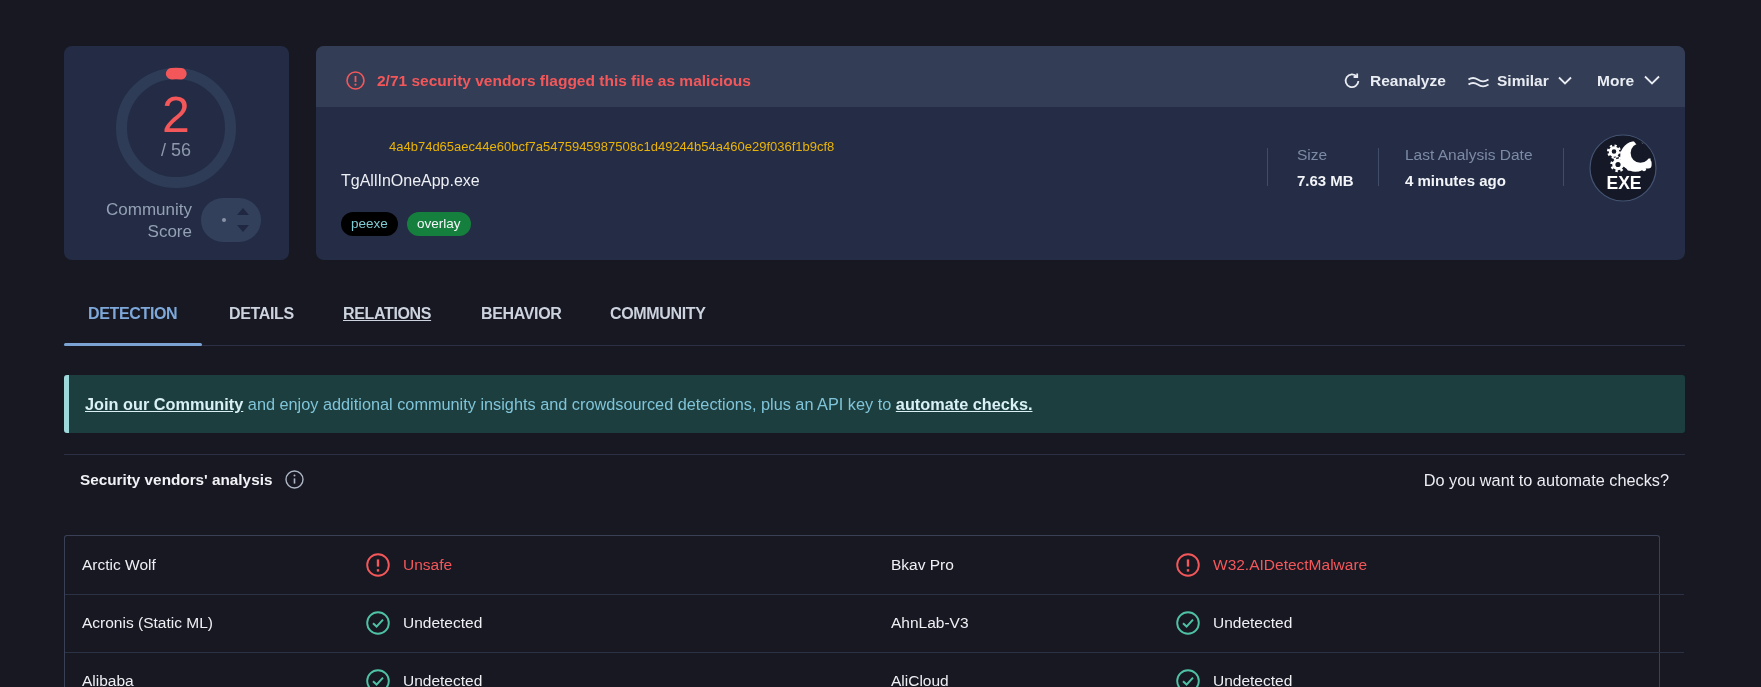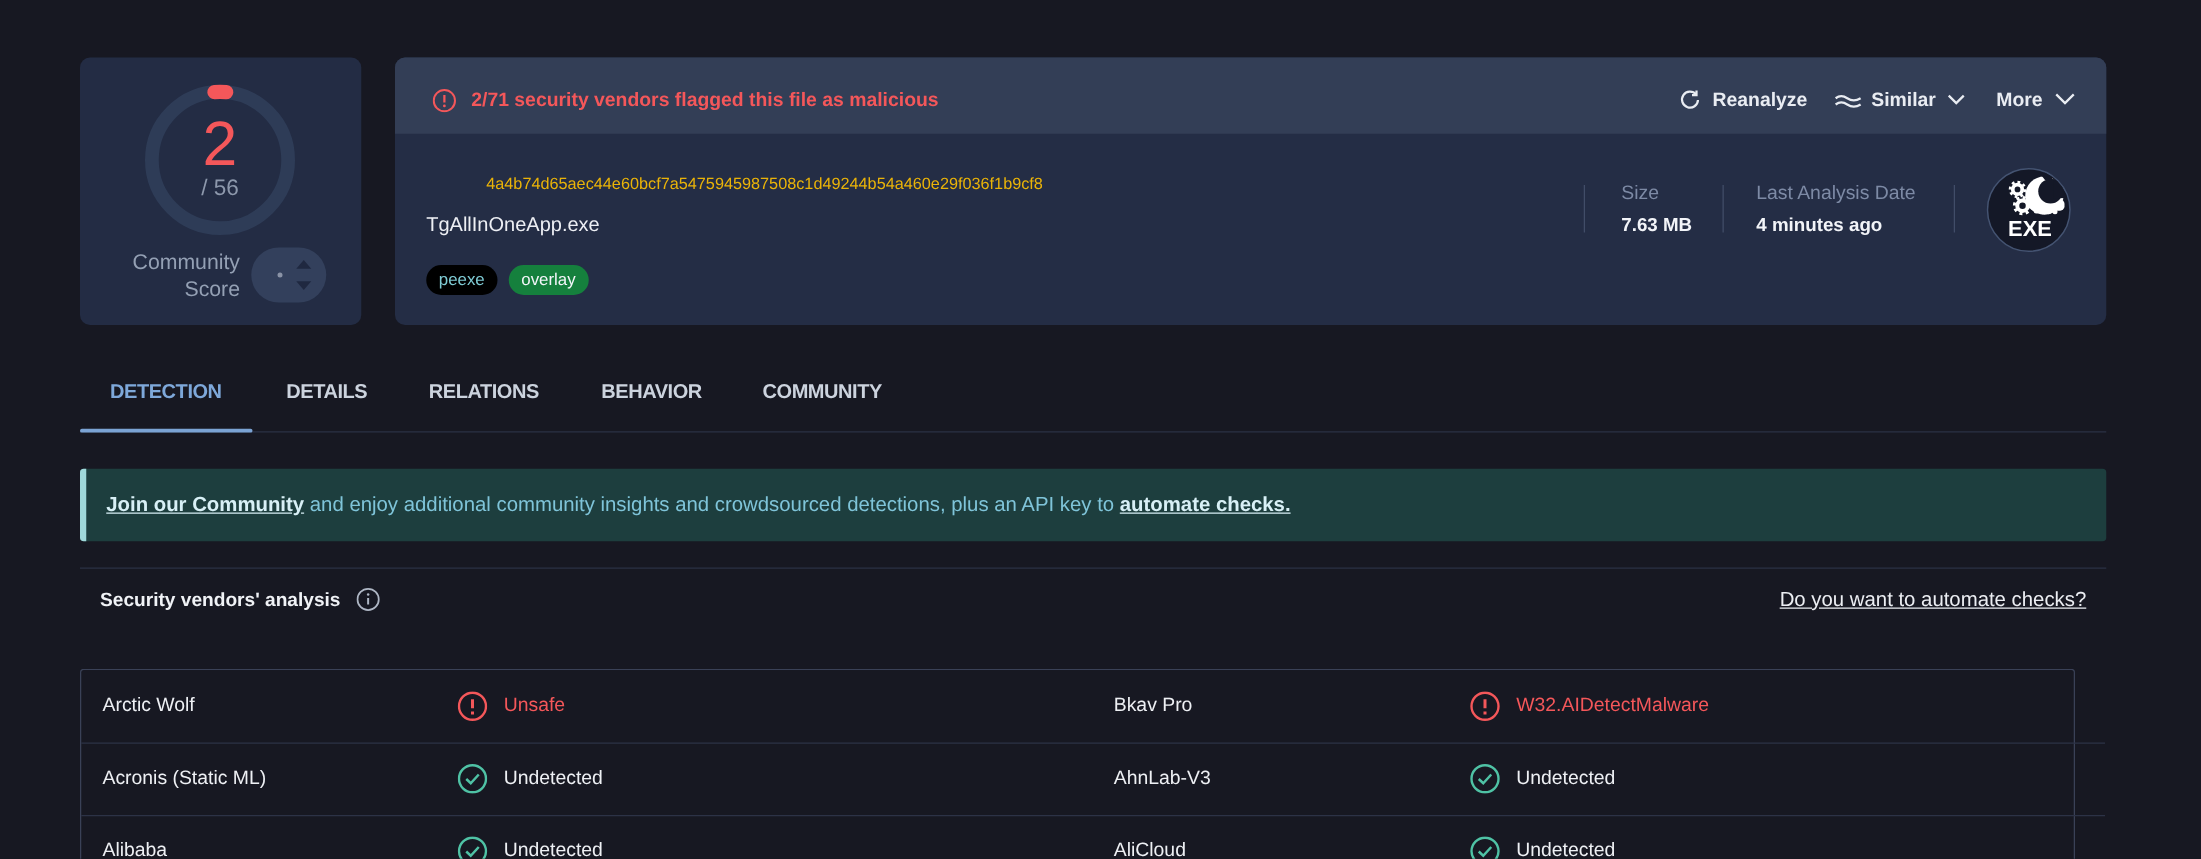--- a/index.html
+++ b/index.html
@@ -45,21 +45,21 @@
 
   
   #banner { left:64px; top:375px; width:1621px; height:58px; background:#1d3e3e; border-radius:3px; }
   #banneraccent { left:0; top:0; width:5px; height:58px; background:#9fd8da; border-radius:3px 0 0 3px; }
   #bannertext { left:21px; top:0; height:46px; line-height:58px; font-size:16.3px; color:#7fc4d9; }
   #bannertext b { color:#d8f0f6; text-decoration:underline; }
 
   
   #sectline { left:64px; top:454px; width:1621px; height:1px; background:#2b3044; }
   #secthead { left:80px; top:470px; font-size:15.3px; font-weight:bold; color:#f0f2f6; }
-  #sectright { top:471px; right:92px; font-size:16.3px; color:#eceef3;text-decoration:underline; }
+  #sectright { top:471px; right:92px; font-size:16.3px; color:#eceef3; }
 
   
   #vtable { left:64px; top:535px; width:1596px; height:178px; border:1px solid #3a4157; border-bottom:none; border-radius:3px 3px 0 0; }
   .trow { position:absolute; left:0; width:1619px; height:58px; }
   .rsep { position:absolute; left:0; width:1619px; height:1px; background:#2c3246; }
   .vname { position:absolute; left:17px; top:0; height:58px; line-height:58px; font-size:15.5px; color:#eef0f4; }
   .vname2 { position:absolute; left:826px; top:0; height:58px; line-height:58px; font-size:15.5px; color:#eef0f4; }
   .stat { position:absolute; top:0; height:58px; line-height:58px; font-size:15.5px; }
   .sico { position:absolute; top:17px; }
   .red { color:#f4575a; }
@@ -142,21 +142,21 @@
         <circle cx="25" cy="17.5" r="5.9" stroke-width="2.2" stroke-dasharray="2.2 2.4"></circle>
         <circle cx="29" cy="30.5" r="4.2" stroke-width="3.2"></circle>
         <circle cx="29" cy="30.5" r="6.5" stroke-width="2.4" stroke-dasharray="2.4 2.7"></circle>
       </g>
       <text x="35" y="55" text-anchor="middle" font-size="17.5" font-weight="bold" fill="#ffffff" font-family="Liberation Sans">EXE</text>
     </svg>
   </div>
 
   <div id="tab-det" class="tab" style="left:88px;">DETECTION</div>
   <div class="tab" style="left:229px;">DETAILS</div>
-  <div class="tab" style="left:343px;">RELATIONS</div>
+  <div class="tab" style="left:343px;text-decoration:underline;">RELATIONS</div>
   <div class="tab" style="left:481px;">BEHAVIOR</div>
   <div class="tab" style="left:610px;">COMMUNITY</div>
   <div id="tabline" class="abs"></div>
   <div id="tabunder" class="abs"></div>
 
   <div id="banner" class="abs">
     <div id="banneraccent" class="abs"></div>
     <div id="bannertext" class="abs"><b>Join our Community</b> and enjoy additional community insights and crowdsourced detections, plus an API key to <b>automate checks.</b></div>
   </div>
 

